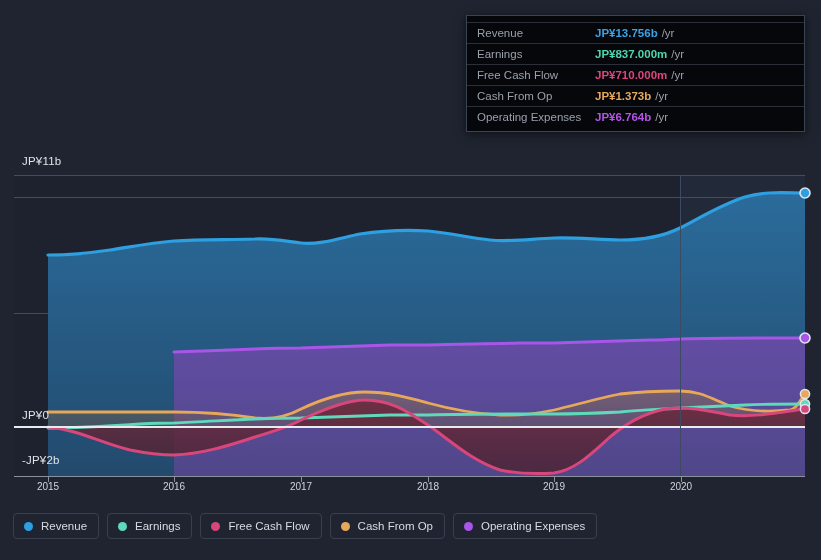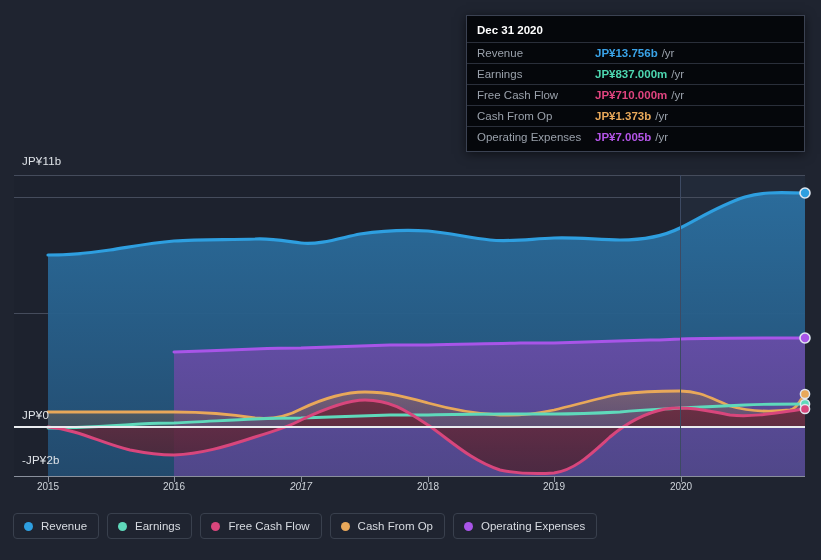--- a/index.html
+++ b/index.html
@@ -260,27 +260,26 @@
       <circle cx="805" cy="409" r="4.6" fill="#d8467c" stroke="#dfe6ef" stroke-width="1.5"></circle>
     </g>
   </svg>
 
   <div class="ylab" style="left:22px;top:155px;">JP¥11b</div>
   <div class="ylab" style="left:22px;top:409px;">JP¥0</div>
   <div class="ylab" style="left:22px;top:454px;">-JP¥2b</div>
 
   <div class="xlab" style="left:48px;top:481px;">2015</div>
   <div class="xlab" style="left:174px;top:481px;">2016</div>
-  <div class="xlab" style="left:301px;top:481px;font-style:italic;">2017</div>
+  <div class="xlab" style="left:301px;top:481px;">2017</div>
   <div class="xlab" style="left:428px;top:481px;">2018</div>
   <div class="xlab" style="left:554px;top:481px;">2019</div>
   <div class="xlab" style="left:681px;top:481px;">2020</div>
 
   <div class="tooltip">
-    <div class="tt-title">Dec 31 2020</div>
 
     <div class="tt-row">
       <span class="tt-key">Revenue</span>
       <span class="tt-val" style="color:#3aa3e8">JP¥13.756b</span>
       <span class="tt-unit">/yr</span>
     </div>
 
     <div class="tt-row">
       <span class="tt-key">Earnings</span>
       <span class="tt-val" style="color:#4dd6b0">JP¥837.000m</span>
@@ -295,21 +294,21 @@
     </div>
 
     <div class="tt-row">
       <span class="tt-key">Cash From Op</span>
       <span class="tt-val" style="color:#e8a85a">JP¥1.373b</span>
       <span class="tt-unit">/yr</span>
     </div>
 
     <div class="tt-row">
       <span class="tt-key">Operating Expenses</span>
-      <span class="tt-val" style="color:#b455e8">JP¥7.005b</span>
+      <span class="tt-val" style="color:#b455e8">JP¥6.764b</span>
       <span class="tt-unit">/yr</span>
     </div>
   </div>
 
   <div class="legend">
     <div class="lg-item">
       <span class="lg-dot" style="background:#2e9fe0"></span>
       <span class="lg-txt">Revenue</span>
     </div>
     <div class="lg-item">

